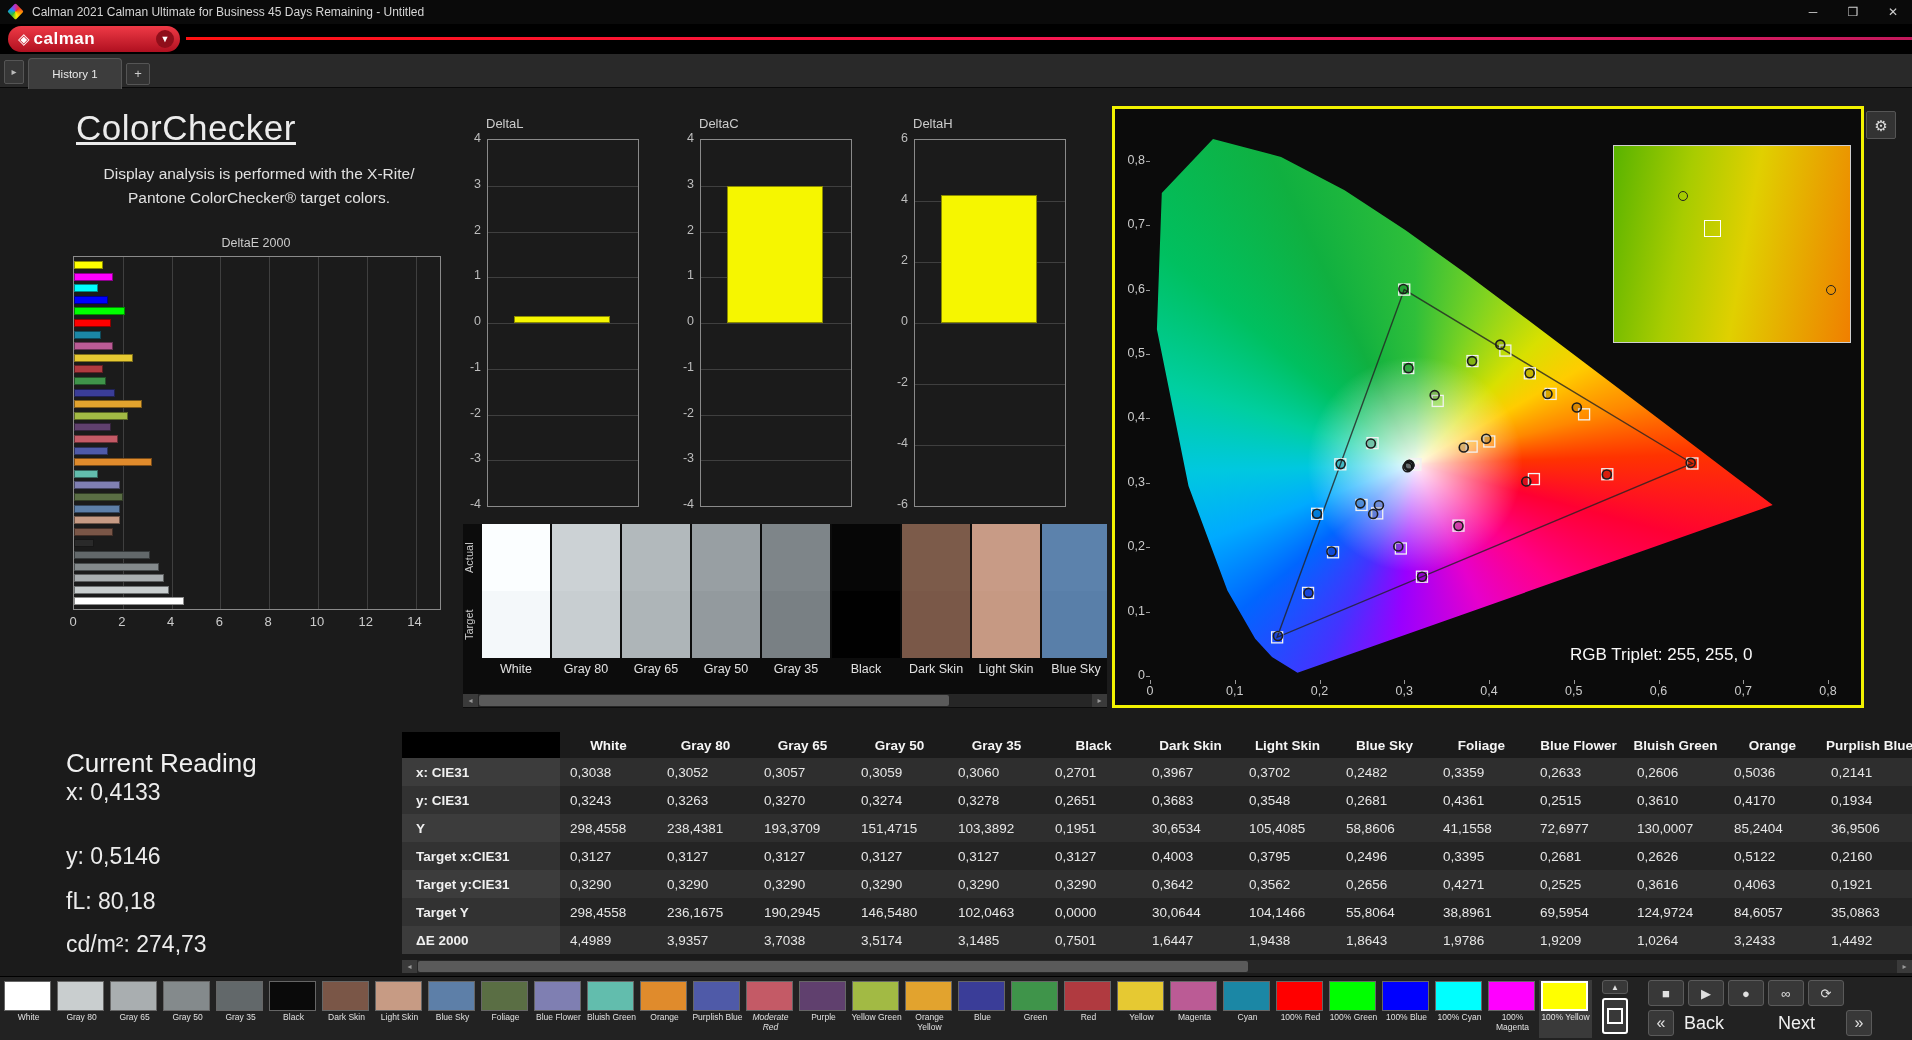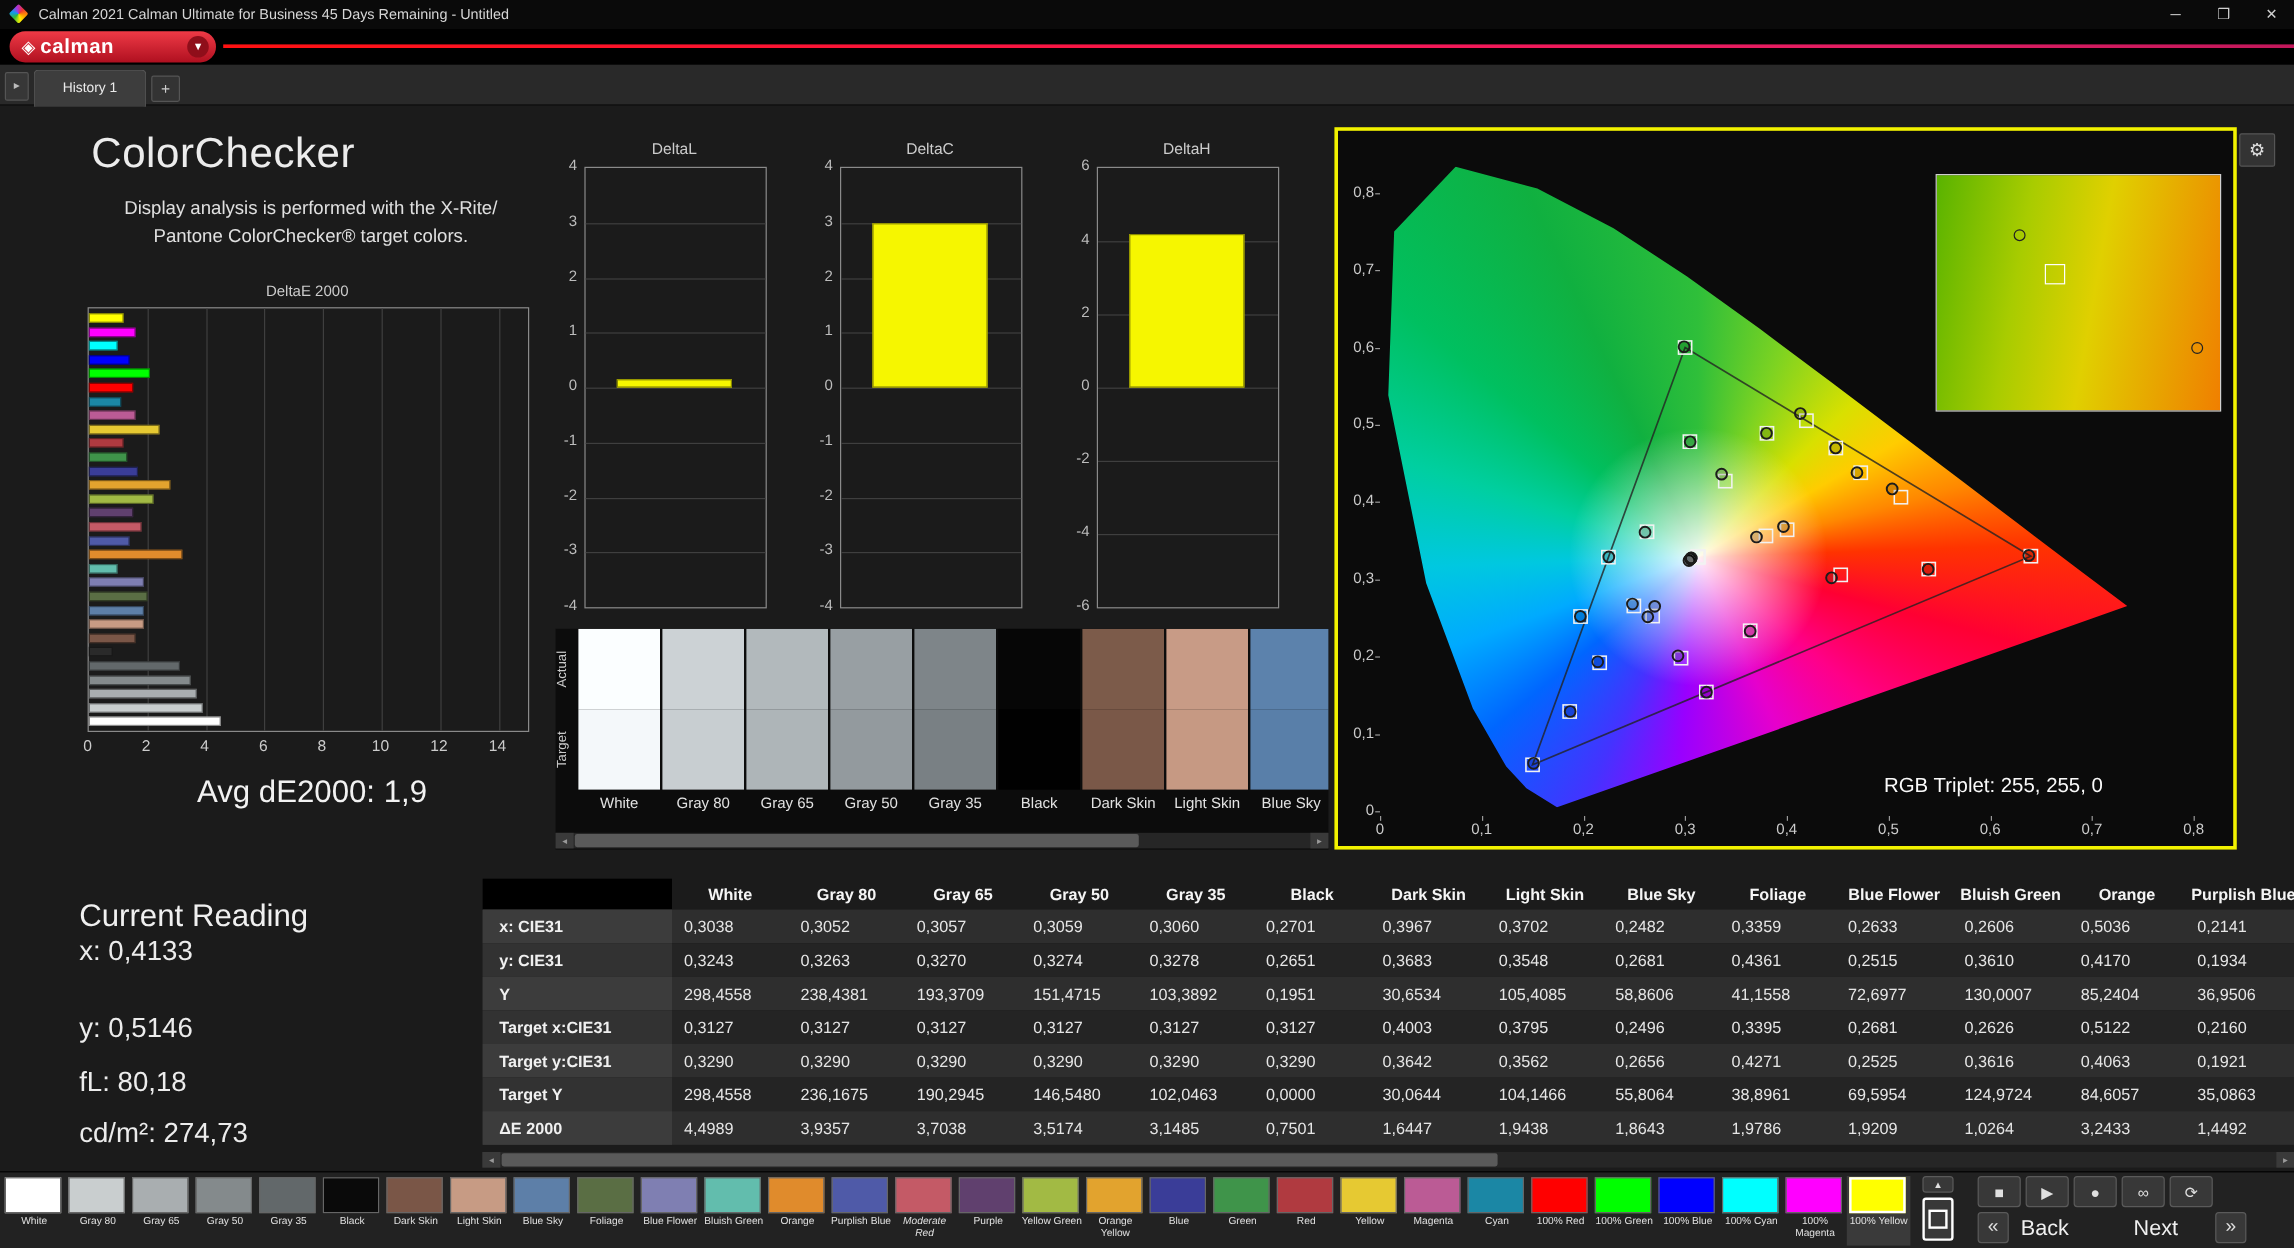--- a/index.html
+++ b/index.html
@@ -37,36 +37,36 @@
   .meter-btn{left:1348px;width:128px;background:linear-gradient(#2a76d8,#17509e);border:1px solid #0c3a77;border-radius:2px;padding-left:6px;}
   .meter-lines{line-height:11px;font-size:9.5px;color:#fff;}
   .badge{position:absolute;left:1484px;top:57px;width:28px;height:28px;border-radius:50%;background:#1566e0;border:1px solid #0b3f92;
          color:#fff;font-size:11px;font-weight:bold;text-align:center;line-height:28px;box-sizing:border-box;}
   .source-btn{left:1520px;width:186px;border-left:3px solid #17d417;padding-left:6px;}
   .display-btn{left:1714px;width:146px;border-left:3px solid #e8e817;padding-left:6px;}
   .gear-btn{position:absolute;left:1866px;top:57px;width:30px;height:28px;background:#333;border:1px solid #555;box-sizing:border-box;
             color:#ddd;font-size:15px;text-align:center;line-height:27px;border-radius:2px;}
 
   
-  .cc-title{position:absolute;left:76px;top:108px;font-size:35px;color:#ececec;letter-spacing:.5px;}
+  .cc-title{position:absolute;left:76px;top:108px;font-size:35px;color:#ececec;letter-spacing:.5px;text-decoration:underline;}
   .cc-desc{position:absolute;left:70px;top:162px;width:378px;text-align:center;font-size:15.5px;color:#e0e0e0;
            line-height:1.55;white-space:pre-line;}
   .de-title{position:absolute;left:73px;top:236px;width:366px;text-align:center;font-size:12.5px;color:#ccc;}
   .de-plot{position:absolute;left:73px;top:256px;width:366px;height:352px;border:1px solid #8a8a8a;box-sizing:content-box;}
   .gridv{position:absolute;top:0;bottom:0;width:1px;background:#3f3f3f;}
   .gridh{position:absolute;left:0;right:0;height:1px;background:#3f3f3f;}
   .de-bar{position:absolute;height:8px;border:1px solid rgba(0,0,0,.45);box-sizing:border-box;}
   .de-xlab{position:absolute;top:614px;width:24px;text-align:center;font-size:13px;color:#ccc;}
   .avg-text{position:absolute;left:60px;top:644px;width:400px;text-align:center;font-size:26px;color:#f2f2f2;}
   .max-text{position:absolute;left:60px;top:688px;width:400px;text-align:center;font-size:26px;color:#f2f2f2;}
   .cr-title{position:absolute;left:66px;top:748px;font-size:26px;color:#f0f0f0;}
   .cr-line{position:absolute;left:66px;font-size:23px;color:#ececec;}
 
   
-  .vchart-title{position:absolute;top:116px;width:152px;text-align:center;font-size:13px;color:#ccc;}
+  .vchart-title{position:absolute;top:116px;width:152px;text-align:left;font-size:13px;color:#ccc;}
   .vplot{position:absolute;top:139px;width:150px;height:366px;border:1px solid #8a8a8a;}
   .vlab{position:absolute;width:32px;text-align:right;font-size:12.5px;color:#bdbdbd;}
   .vbar{position:absolute;left:26px;width:96px;background:#f6f600;border:1px solid #8a8a00;box-sizing:border-box;}
 
   
   .strip{position:absolute;left:463px;top:524px;width:644px;height:184px;background:#0c0c0c;overflow:hidden;}
   .strip-rot{position:absolute;left:0;width:18px;writing-mode:vertical-rl;transform:rotate(180deg);
              text-align:center;font-size:11px;color:#ccc;}
   .strip-item{position:absolute;width:68px;}
   .strip-half{width:68px;height:67px;}
@@ -210,21 +210,20 @@
       <div class="de-xlab" style="left: 61px;">0</div>
       <div class="de-xlab" style="left: 109.8px;">2</div>
       <div class="de-xlab" style="left: 158.6px;">4</div>
       <div class="de-xlab" style="left: 207.4px;">6</div>
       <div class="de-xlab" style="left: 256.2px;">8</div>
       <div class="de-xlab" style="left: 305px;">10</div>
       <div class="de-xlab" style="left: 353.8px;">12</div>
       <div class="de-xlab" style="left: 402.6px;">14</div>
     </div>
 
-  <div class="avg-text">Avg dE2000: 1,9</div>
 
   <div class="cr-title">Current Reading</div>
   <div class="cr-line" style="top:779px;">x: 0,4133</div>
   <div class="cr-line" style="top:843px;">y: 0,5146</div>
   <div class="cr-line" style="top:888px;">fL: 80,18</div>
   <div class="cr-line" style="top:931px;">cd/m²: 274,73</div>
 
   <div class="vchart-title" style="left:486px;">DeltaL</div>
   <div class="vplot" id="vp-dl" style="left:487px;">
       <div class="gridh" style="top: 45.75px;"></div>

